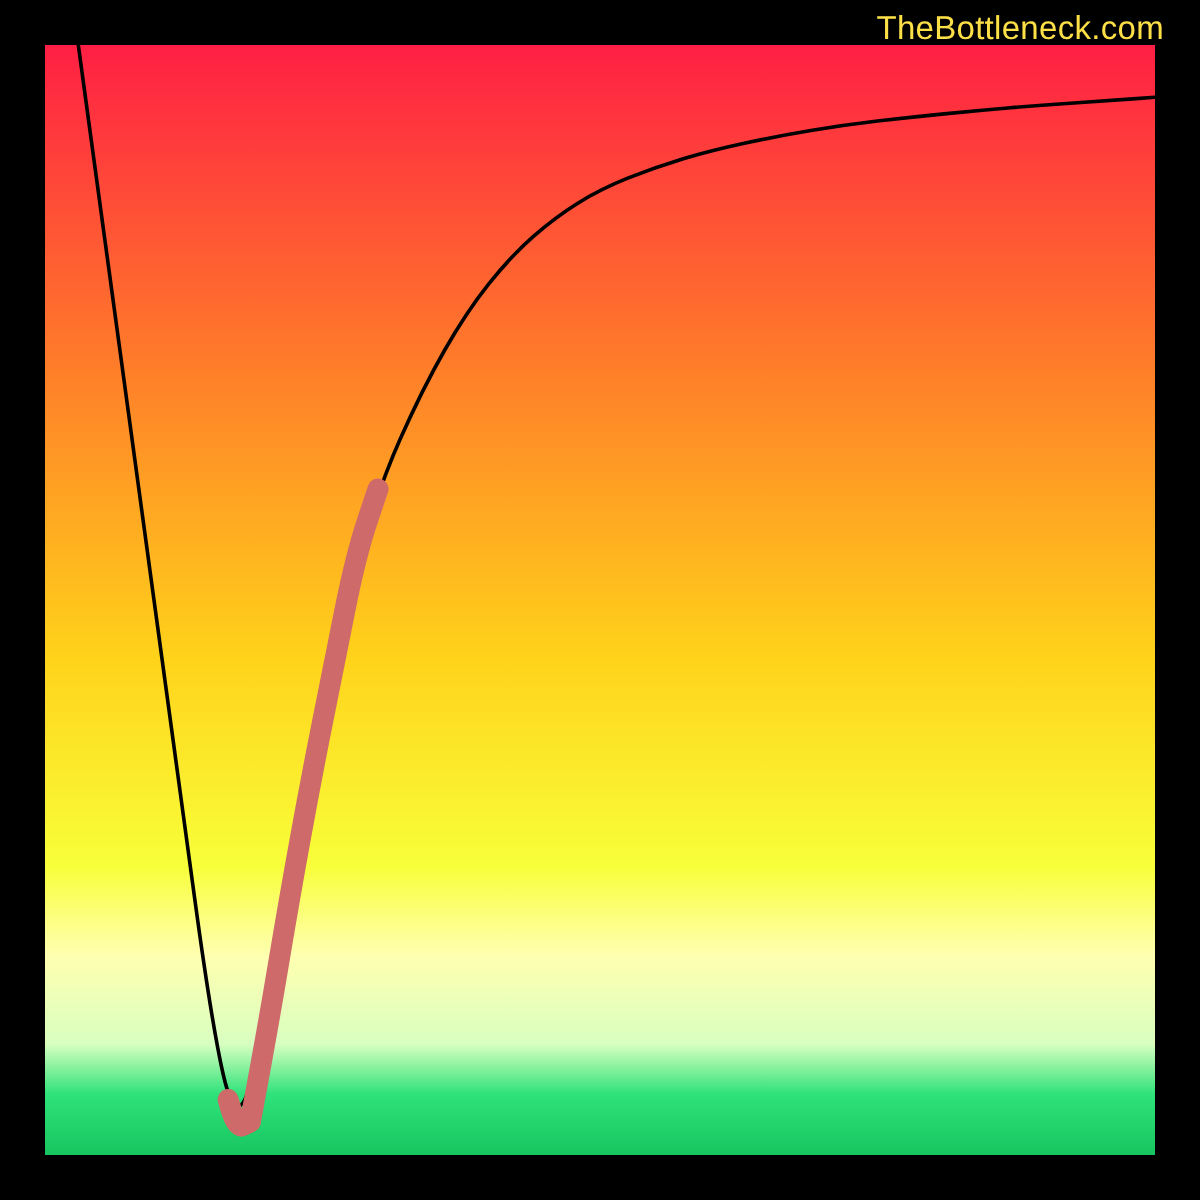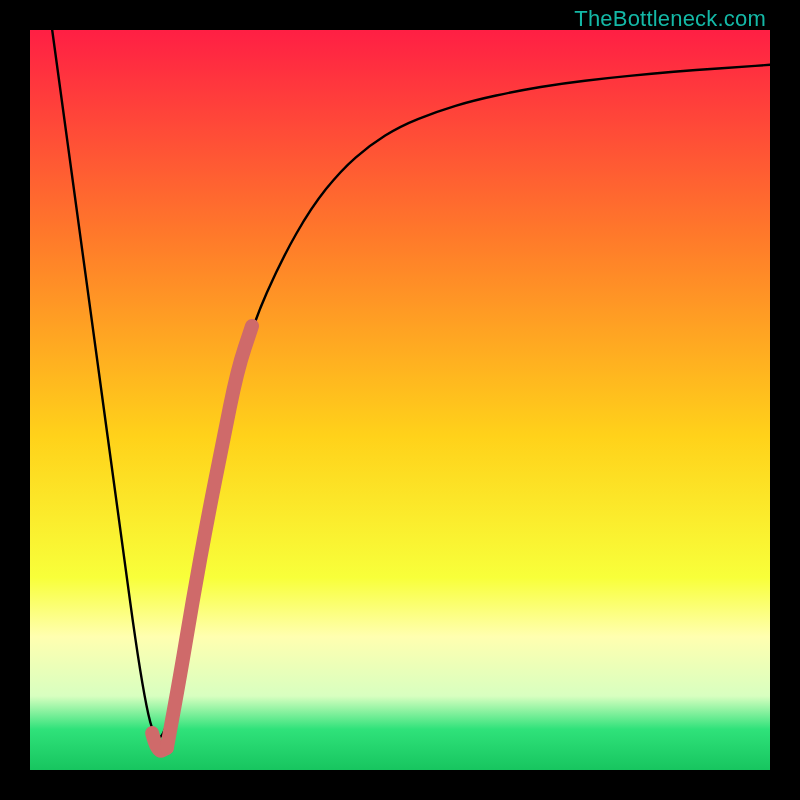--- a/index.html
+++ b/index.html
@@ -32,22 +32,22 @@
   .gradient svg {
     display: block;
   }
   .curves {
     position: absolute;
     inset: 0;
   }
   .watermark {
     position: absolute;
     top: 6px;
-    right: 34px;
-    color: #14b8a6;
+    right: 24px;
+    color: #fde047;
     font-size: 22px;
     font-weight: 500;
     letter-spacing: 0.2px;
     user-select: none;
   }
 </style>
 </head>
 <body>
 
 <div class="frame">

